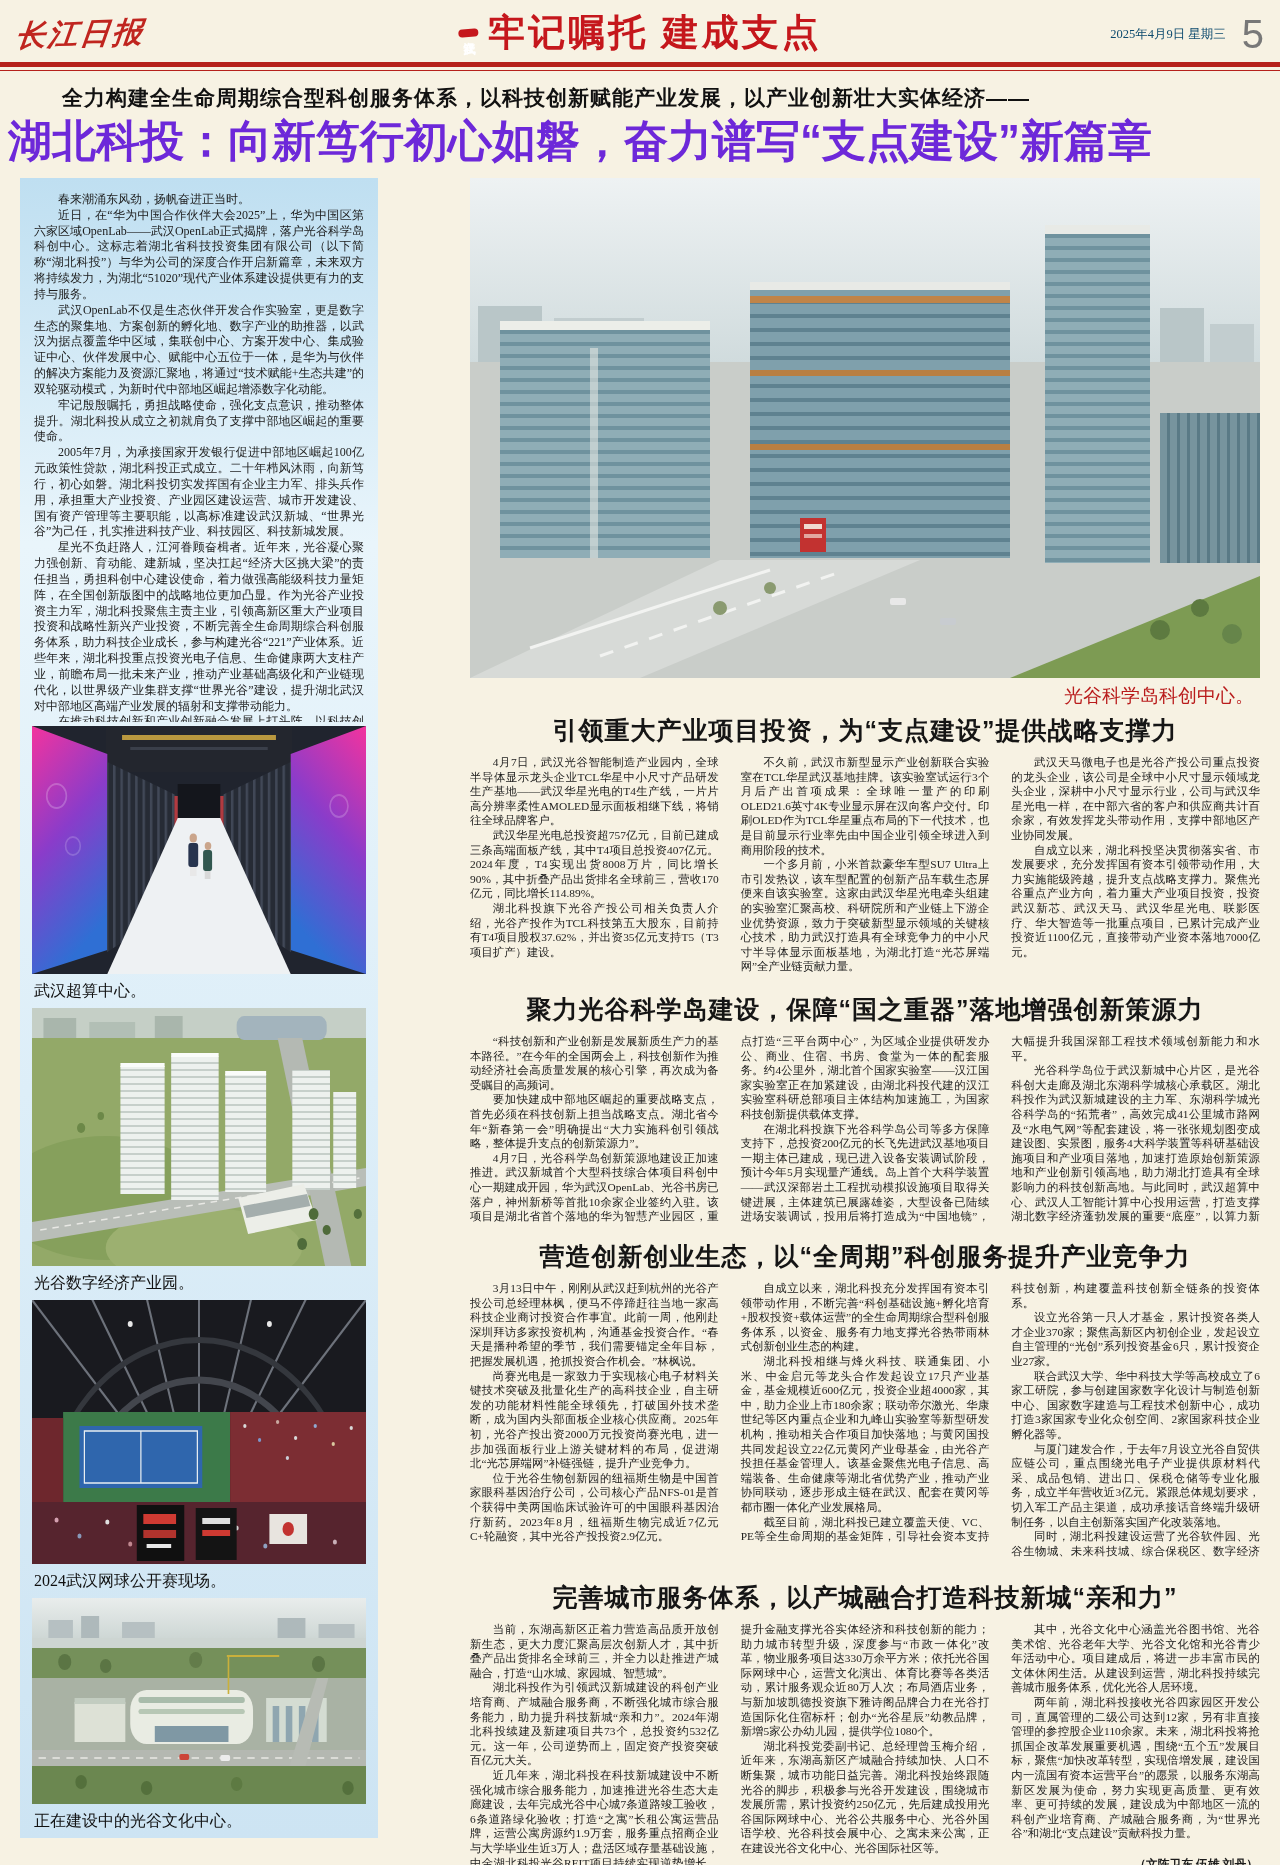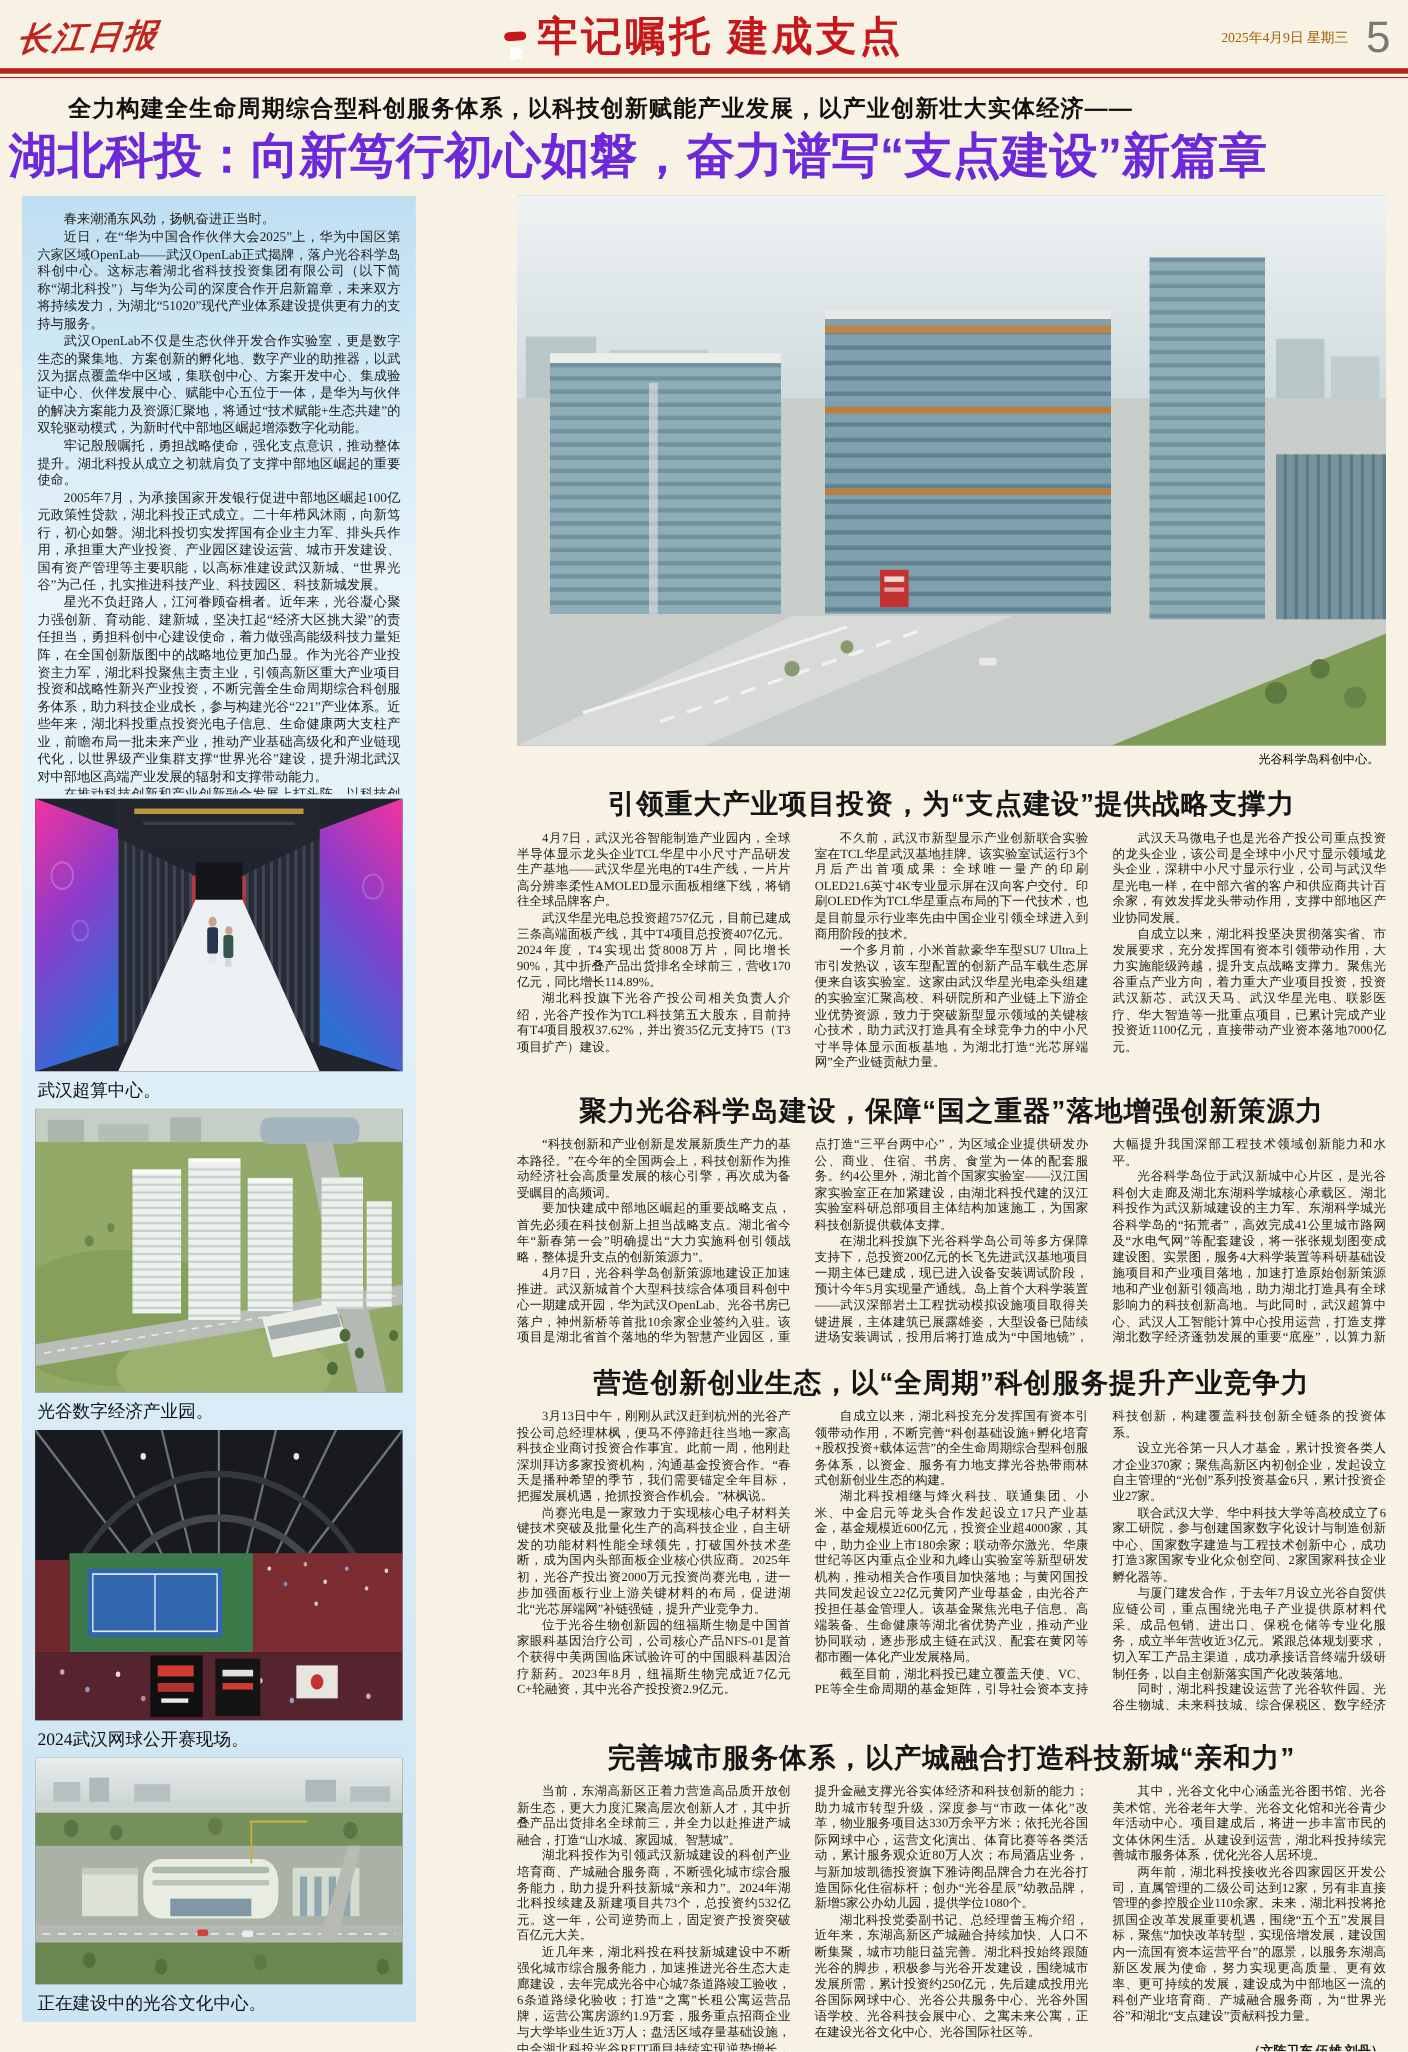--- a/index.html
+++ b/index.html
@@ -10,21 +10,21 @@
   .paper-logo{position:absolute;left:16px;top:14px;font-size:30px;font-weight:bold;font-style:italic;
               color:#c0251f;transform:skewX(-8deg) rotate(-2deg);letter-spacing:2px;
               font-family:"Liberation Serif",serif;}
   .banner{position:absolute;left:50%;top:8px;transform:translateX(-50%);display:flex;align-items:center;gap:10px;}
   .seal{display:inline-block;background:#c5171c;color:#fff;writing-mode:vertical-rl;
         font-size:12px;line-height:14px;padding:4px 3px;border-radius:4px;transform:rotate(-4deg);
         font-family:"Liberation Sans",sans-serif;font-weight:bold;}
   .banner-title{font-size:37px;font-weight:900;color:#c5171c;letter-spacing:3px;
                 font-family:"Liberation Sans","DejaVu Sans",sans-serif;}
   .date-block{position:absolute;right:16px;top:12px;display:flex;align-items:center;gap:16px;}
-  .issue-date{font-size:12.5px;color:#a16207;}
+  .issue-date{font-size:12.5px;color:#0c4a6e;}
   .page-no{font-size:40px;color:#787878;font-family:"Liberation Sans",sans-serif;}
   .rule-thick{position:absolute;left:0;top:62px;width:1280px;height:5px;background:#b6211b;}
   .rule-thin{position:absolute;left:0;top:70px;width:1280px;height:1px;background:#b6211b;}
   
   .kicker{position:absolute;left:0;top:84px;width:1092px;text-align:center;font-size:21px;font-weight:bold;
           letter-spacing:1px;color:#111;font-family:"Liberation Sans","DejaVu Sans",sans-serif;}
   .main-title{position:absolute;left:0;top:112px;width:1160px;text-align:center;font-size:44px;font-weight:900;
           letter-spacing:0px;color:#6d28d9;font-family:"Liberation Sans","DejaVu Sans",sans-serif;}
   
   .left-col{position:absolute;left:20px;top:178px;width:358px;height:1660px;overflow:hidden;
@@ -32,21 +32,21 @@
   .intro{box-sizing:border-box;height:544px;padding:14px 14px 6px;font-size:12px;line-height:1.32;
          text-align:justify;overflow:hidden;}
   .intro p, .section-body p{margin:0;text-indent:2em;}
   .lphoto{margin:4px 12px 0;overflow:hidden;background:#888;}
   .lphoto svg{display:block;width:100%;height:100%;}
   .lcaption{margin:0 12px;padding:7px 2px 8px;font-size:16px;color:#111;height:15px;}
   
   .right-col{position:absolute;left:470px;top:178px;width:790px;}
   .main-photo{width:790px;height:500px;overflow:hidden;background:#9ab;}
   .main-photo svg{display:block;width:100%;height:100%;}
-  .main-caption{height:21px;text-align:right;font-size:11px;color:#000000;padding:5px 6px 0;}
+  .main-caption{height:21px;text-align:right;font-size:19px;color:#b91c1c;padding:5px 6px 0;}
   .section h2{margin:10px 0 8px;text-align:center;font-size:25px;font-weight:bold;color:#151515;
               letter-spacing:1px;font-family:"Liberation Sans","DejaVu Sans",sans-serif;}
   .section-body{column-count:3;column-gap:22px;column-fill:auto;font-size:11.4px;line-height:1.28;
                 text-align:justify;overflow:hidden;position:relative;}
   #sec1-body{height:228px;} #sec2-body{height:196px;} #sec3-body{height:290px;} #sec4-body{height:250px;}
   .byline{position:absolute;right:2px;bottom:0;background:#f7f2e3;padding-left:10px;
           font-size:11.8px;font-weight:bold;text-indent:0;}
 </style>
 </head>
 <body>

